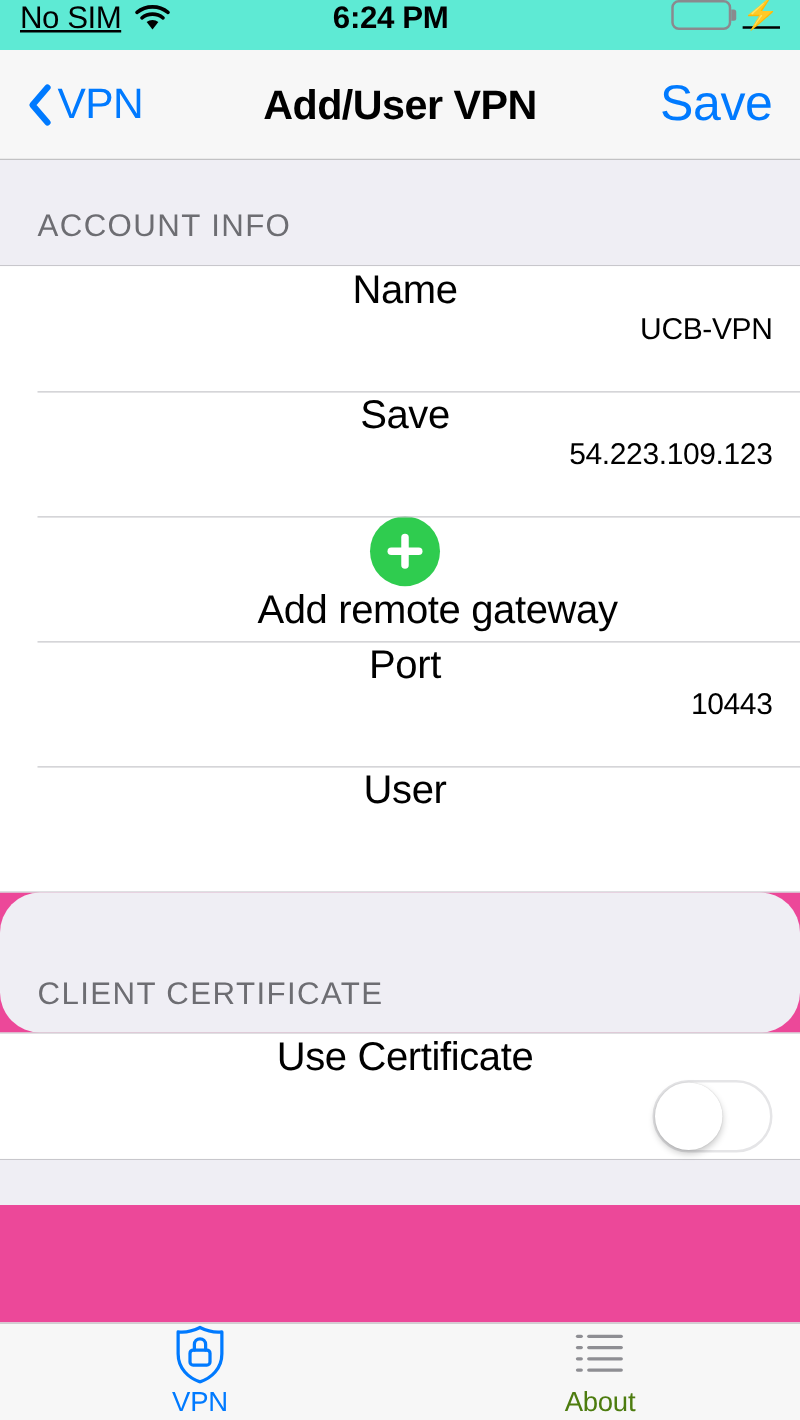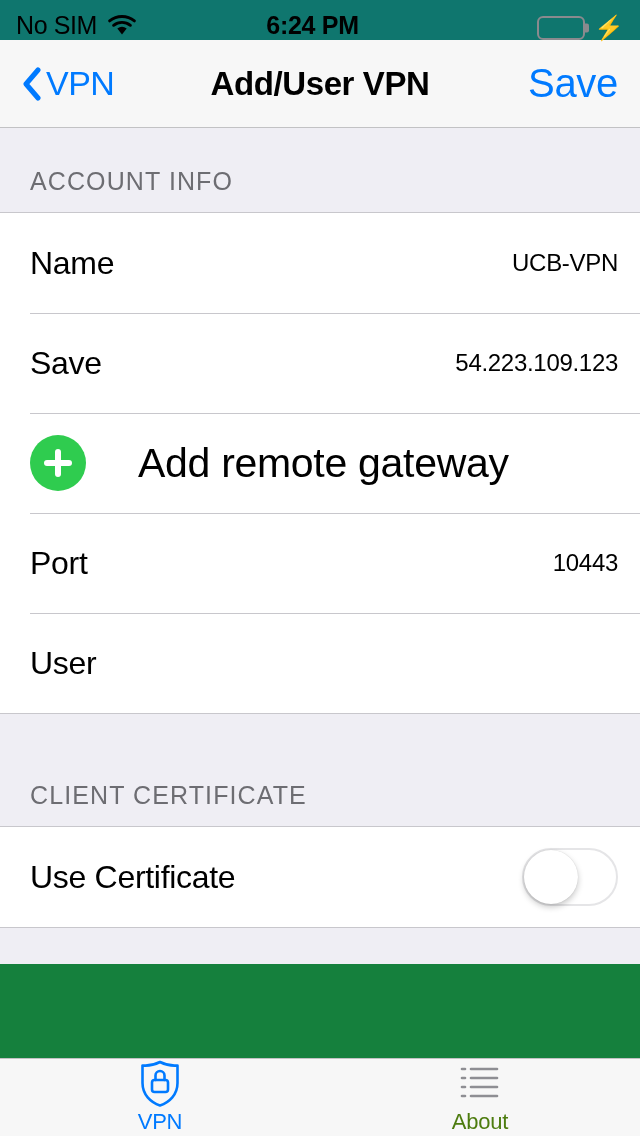--- a/index.html
+++ b/index.html
@@ -6,23 +6,23 @@
   html, body {
     width:640px; height:1136px;
     font-family:"Liberation Sans", sans-serif;
     background:#ffffff;
     -webkit-font-smoothing:antialiased;
   }
   .phone { position:relative; width:640px; height:1136px; overflow:hidden; background:#ffffff; }
 
   
   .statusbar {
-    height:40px; background:#0f766e;
-    display:flex; align-items:flex-end;
-    position:relative; padding:0 16px;
+    height:40px; background:#5eead4;
+    display:flex; align-items:flex-start;
+    position:relative; padding:0 16px;text-decoration:underline;
   }
   .sb-left { display:flex; align-items:center; gap:10px; }
   .sb-text { font-size:25px; color:#000; letter-spacing:-0.4px; }
   .wifi { width:30px; height:22px; position:relative; display:block; }
   .sb-center {
     position:absolute; left:0; right:15px; text-align:center;
     font-size:25px; color:#000; font-weight:600; letter-spacing:-0.3px;
     pointer-events:none;
   }
   .sb-right {
@@ -53,56 +53,56 @@
     position:absolute; left:0; right:0; text-align:center;
     font-size:33px; font-weight:bold; color:#000; letter-spacing:-0.4px;
     pointer-events:none;
   }
   .nav-save {
     margin-left:auto; font-size:40px; color:#007aff;
     letter-spacing:-0.3px; cursor:pointer; z-index:2;
   }
 
   
-  .content { background:#15803d; height:930px; overflow:hidden; }
+  .content { background:#ec4899; height:930px; overflow:hidden; }
 
   .sec-header {
     background:#efeef4;
     font-size:25px; color:#6d6d72; letter-spacing:1.1px;
     display:flex; align-items:flex-end; padding:0 0 16px 30px;
   }
   .sec-header.first { height:84px; }
-  .sec-header.second { height:112px; }
+  .sec-header.second { height:112px;border-radius:32px; }
 
   .sec-list {
     background:#ffffff;
     border-top:1px solid #c8c7cc;
     border-bottom:1px solid #c8c7cc;
   }
   .row {
     height:100px; display:flex; align-items:center;
-    padding:0 22px 0 30px; position:relative; background:#fff;
+    padding:0 22px 0 30px; position:relative; background:#fff;flex-direction:column;
   }
   .row + .row::before {
     content:""; position:absolute; left:30px; right:0; top:0;
     height:1px; background:#c8c7cc;
   }
   .row-label { font-size:32px; color:#000; letter-spacing:-0.3px; }
   .row-value {
     margin-left:auto; font-size:24px; color:#000; letter-spacing:-0.3px;
   }
 
   
   .plus-circle {
     width:56px; height:56px; border-radius:50%;
     background:#2fcc4f; display:flex; align-items:center; justify-content:center;
     flex:0 0 auto; cursor:pointer;
   }
   .plus-circle svg { display:block; }
-  .plus-text { font-size:41px; color:#000; letter-spacing:-0.3px; margin-left:52px; }
+  .plus-text { font-size:32px; color:#000; letter-spacing:-0.3px; margin-left:52px; }
 
   
   .switch {
     margin-left:auto; width:96px; height:58px; border-radius:29px;
     background:#ffffff; border:2px solid #e5e5e7; position:relative;
     cursor:pointer; flex:0 0 auto;
   }
   .knob {
     position:absolute; top:0px; left:0px;
     width:54px; height:54px; border-radius:50%; background:#ffffff;

